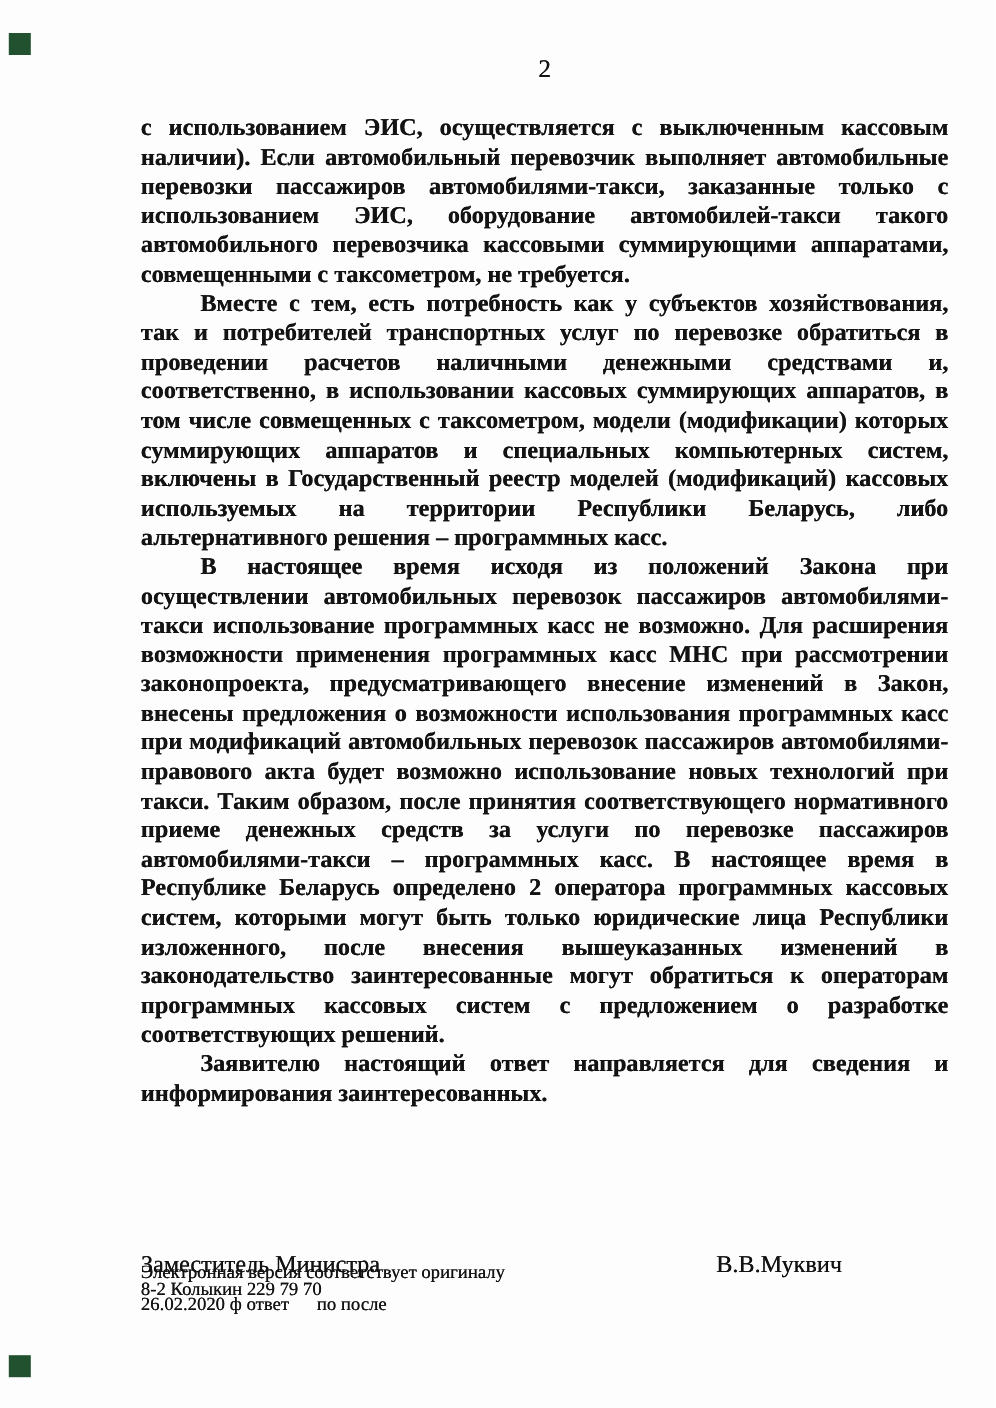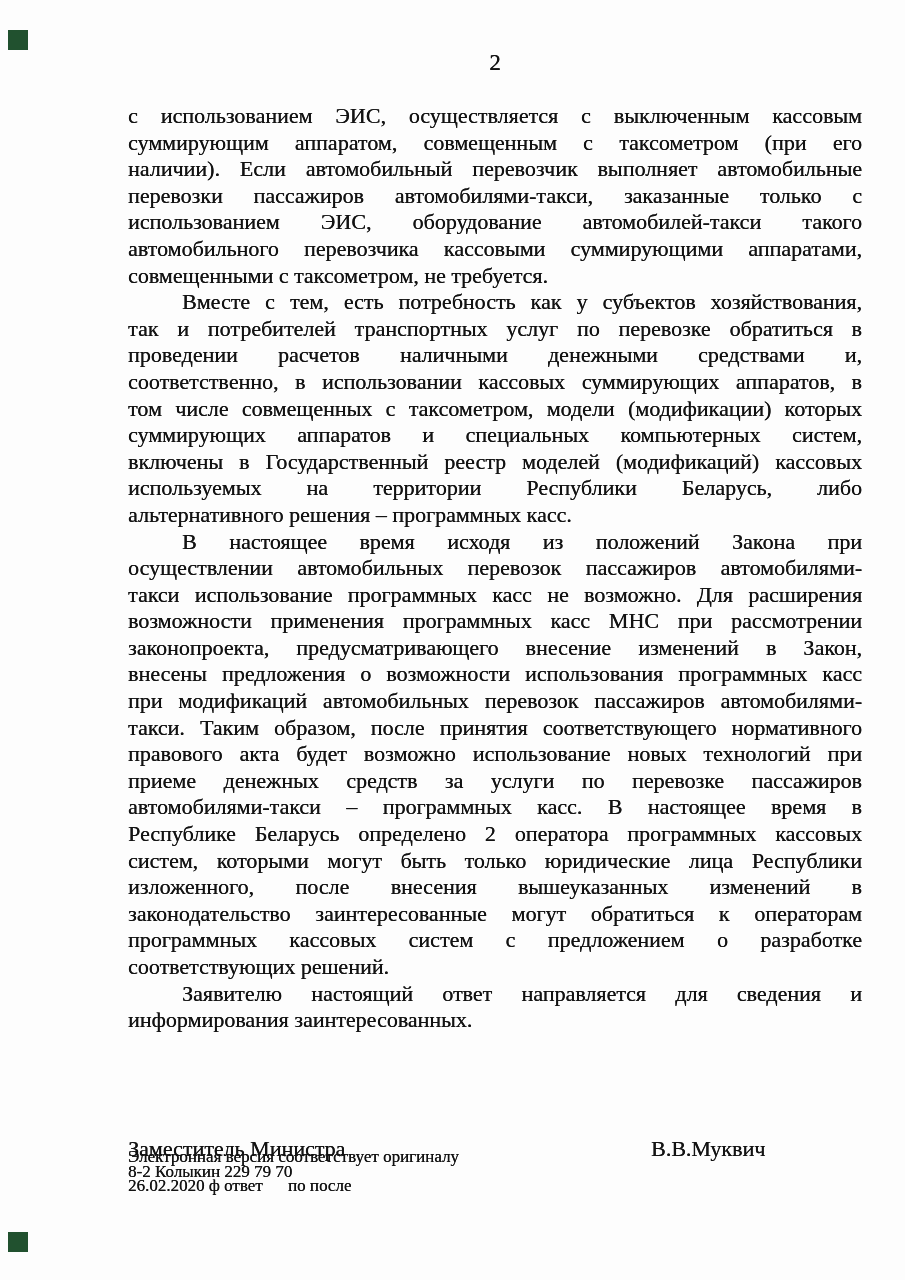--- a/index.html
+++ b/index.html
@@ -33,21 +33,21 @@
 
   .body-text {
     position: absolute;
     left: 128px;
     top: 103px;
     width: 734px;
     font-size: 22px;
     line-height: 26.6px;
     text-shadow: 0.25px 0 currentColor;
   }
-  .para { margin: 0; }
+  .para { margin: 0; font-weight: bold; }
   .tl {
     text-align: justify;
     text-align-last: justify;
   }
   .tl.first { text-indent: 54px; }
   .tl.last  { text-align-last: left; }
 
   .signature {
     position: absolute;
     left: 128px;
@@ -85,21 +85,20 @@
 <div class="page" style="background: rgb(253, 253, 253); color: rgb(19, 19, 19);">
 
   <div class="corner-marker top" style="background: rgb(33, 81, 47);"></div>
   <div class="corner-marker bottom" style="background: rgb(33, 81, 47);"></div>
 
   <div class="page-number">2</div>
 
   <div class="body-text">
       <div class="para">
         <div class="tl">с использованием ЭИС, осуществляется с выключенным кассовым</div>
-        <div class="tl">суммирующим аппаратом, совмещенным с таксометром (при его</div>
         <div class="tl">наличии). Если автомобильный перевозчик выполняет автомобильные</div>
         <div class="tl">перевозки пассажиров автомобилями-такси, заказанные только с</div>
         <div class="tl">использованием ЭИС, оборудование автомобилей-такси такого</div>
         <div class="tl">автомобильного перевозчика кассовыми суммирующими аппаратами,</div>
         <div class="tl last">совмещенными с таксометром, не требуется.</div>
       </div>
       <div class="para">
         <div class="tl first">Вместе с тем, есть потребность как у субъектов хозяйствования,</div>
         <div class="tl">так и потребителей транспортных услуг по перевозке обратиться в</div>
         <div class="tl">проведении расчетов наличными денежными средствами и,</div>
@@ -111,22 +110,22 @@
         <div class="tl last">альтернативного решения – программных касс.</div>
       </div>
       <div class="para">
         <div class="tl first">В настоящее время исходя из положений Закона при</div>
         <div class="tl">осуществлении автомобильных перевозок пассажиров автомобилями-</div>
         <div class="tl">такси использование программных касс не возможно. Для расширения</div>
         <div class="tl">возможности применения программных касс МНС при рассмотрении</div>
         <div class="tl">законопроекта, предусматривающего внесение изменений в Закон,</div>
         <div class="tl">внесены предложения о возможности использования программных касс</div>
         <div class="tl">при модификаций автомобильных перевозок пассажиров автомобилями-</div>
+        <div class="tl">правового акта будет возможно использование новых технологий при</div>
         <div class="tl">такси. Таким образом, после принятия соответствующего нормативного</div>
-        <div class="tl">правового акта будет возможно использование новых технологий при</div>
         <div class="tl">приеме денежных средств за услуги по перевозке пассажиров</div>
         <div class="tl">автомобилями-такси – программных касс. В настоящее время в</div>
         <div class="tl">Республике Беларусь определено 2 оператора программных кассовых</div>
         <div class="tl">систем, которыми могут быть только юридические лица Республики</div>
         <div class="tl">изложенного, после внесения вышеуказанных изменений в</div>
         <div class="tl">законодательство заинтересованные могут обратиться к операторам</div>
         <div class="tl">программных кассовых систем с предложением о разработке</div>
         <div class="tl last">соответствующих решений.</div>
       </div>
       <div class="para">

